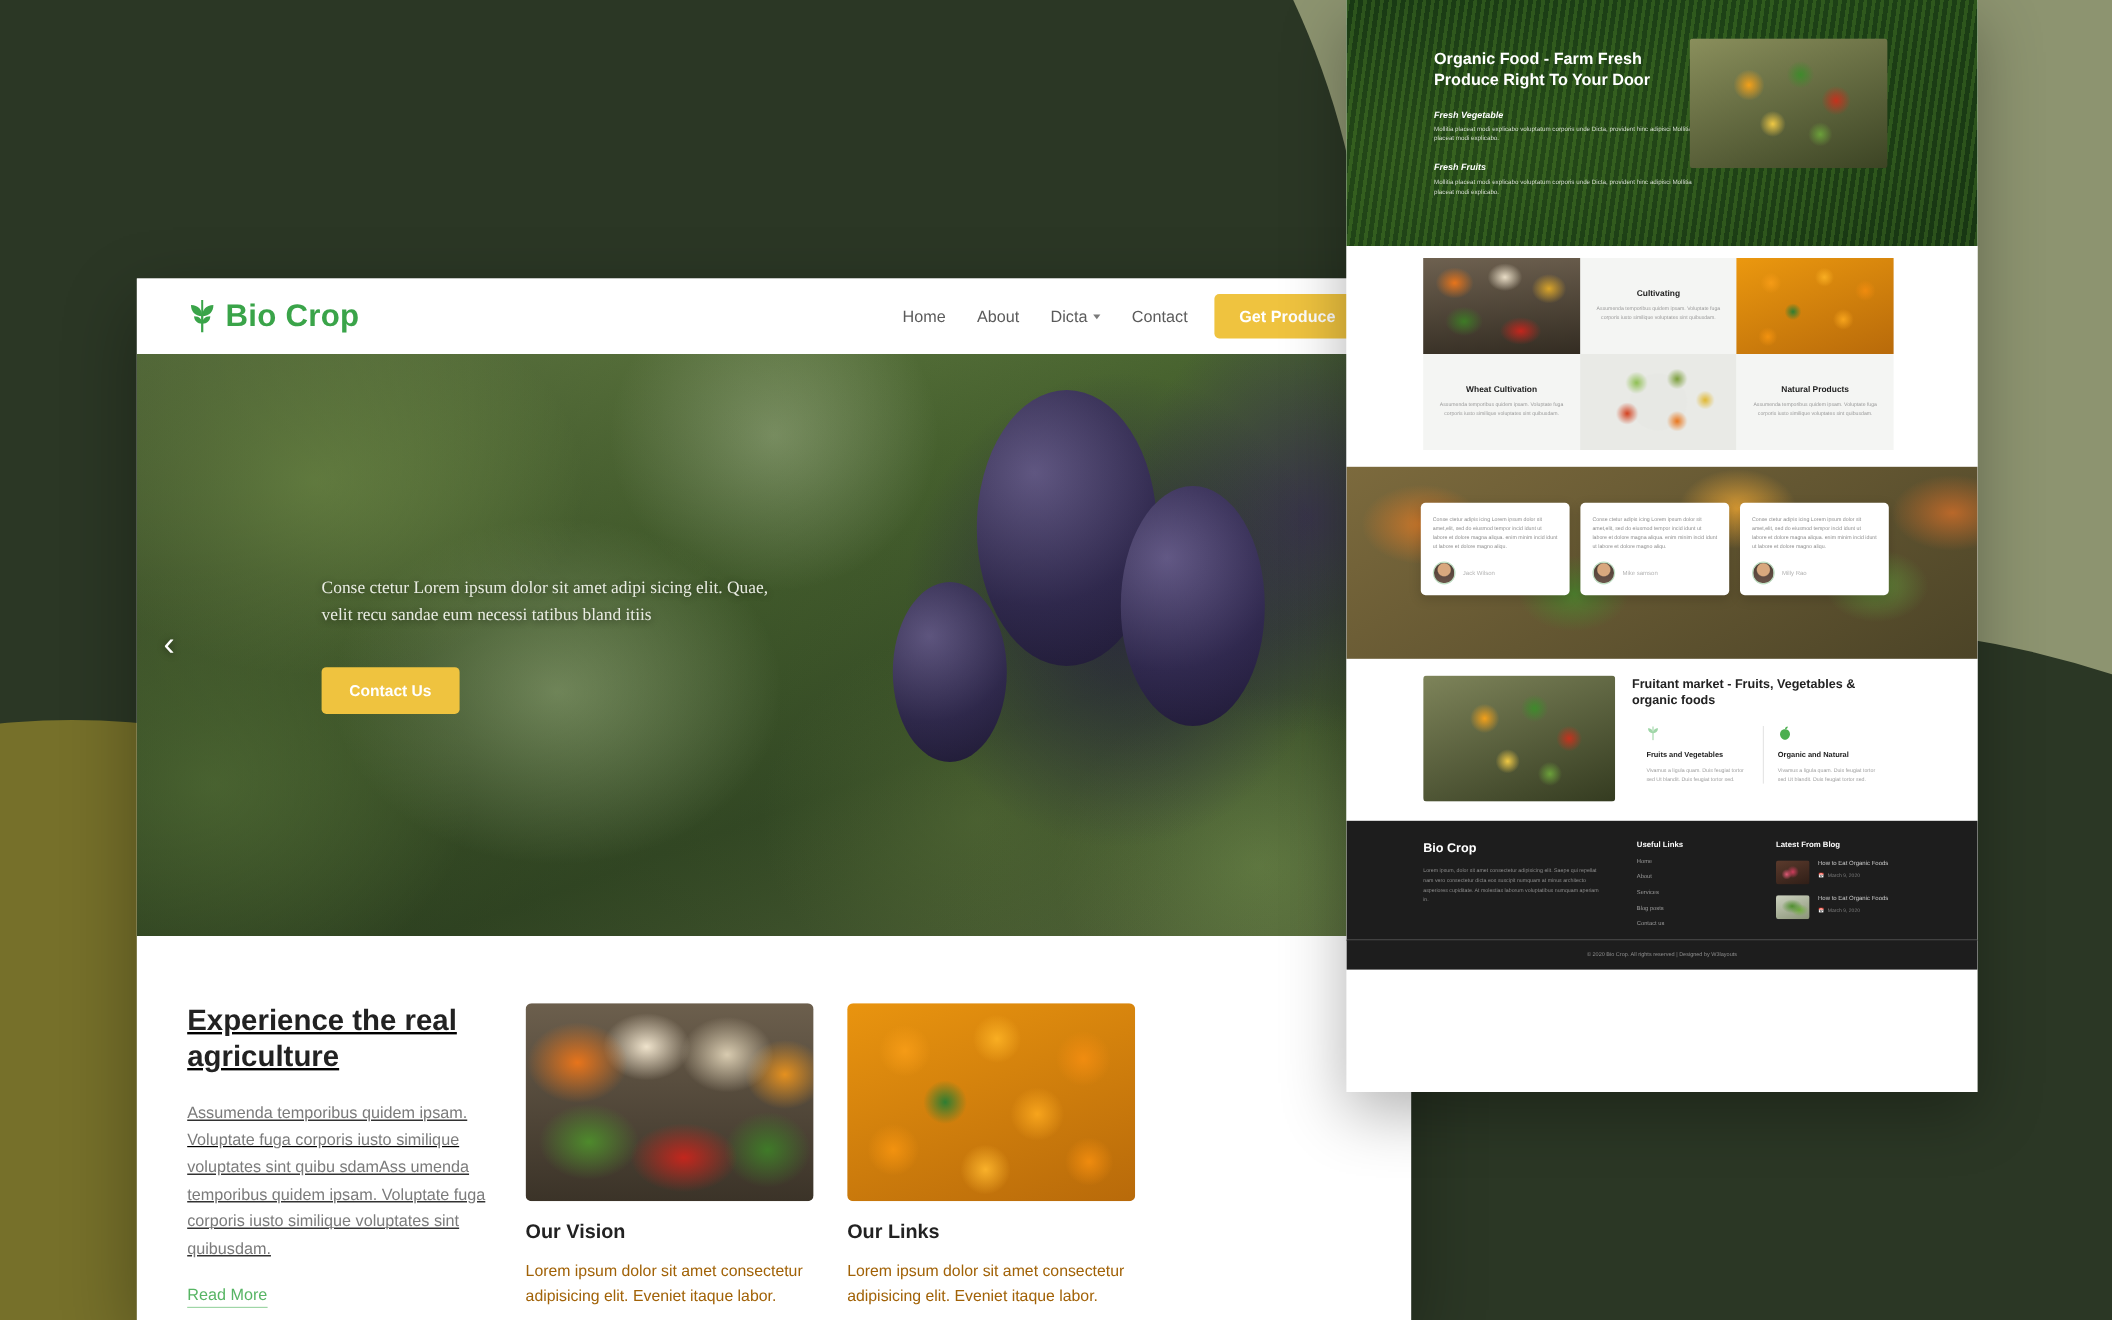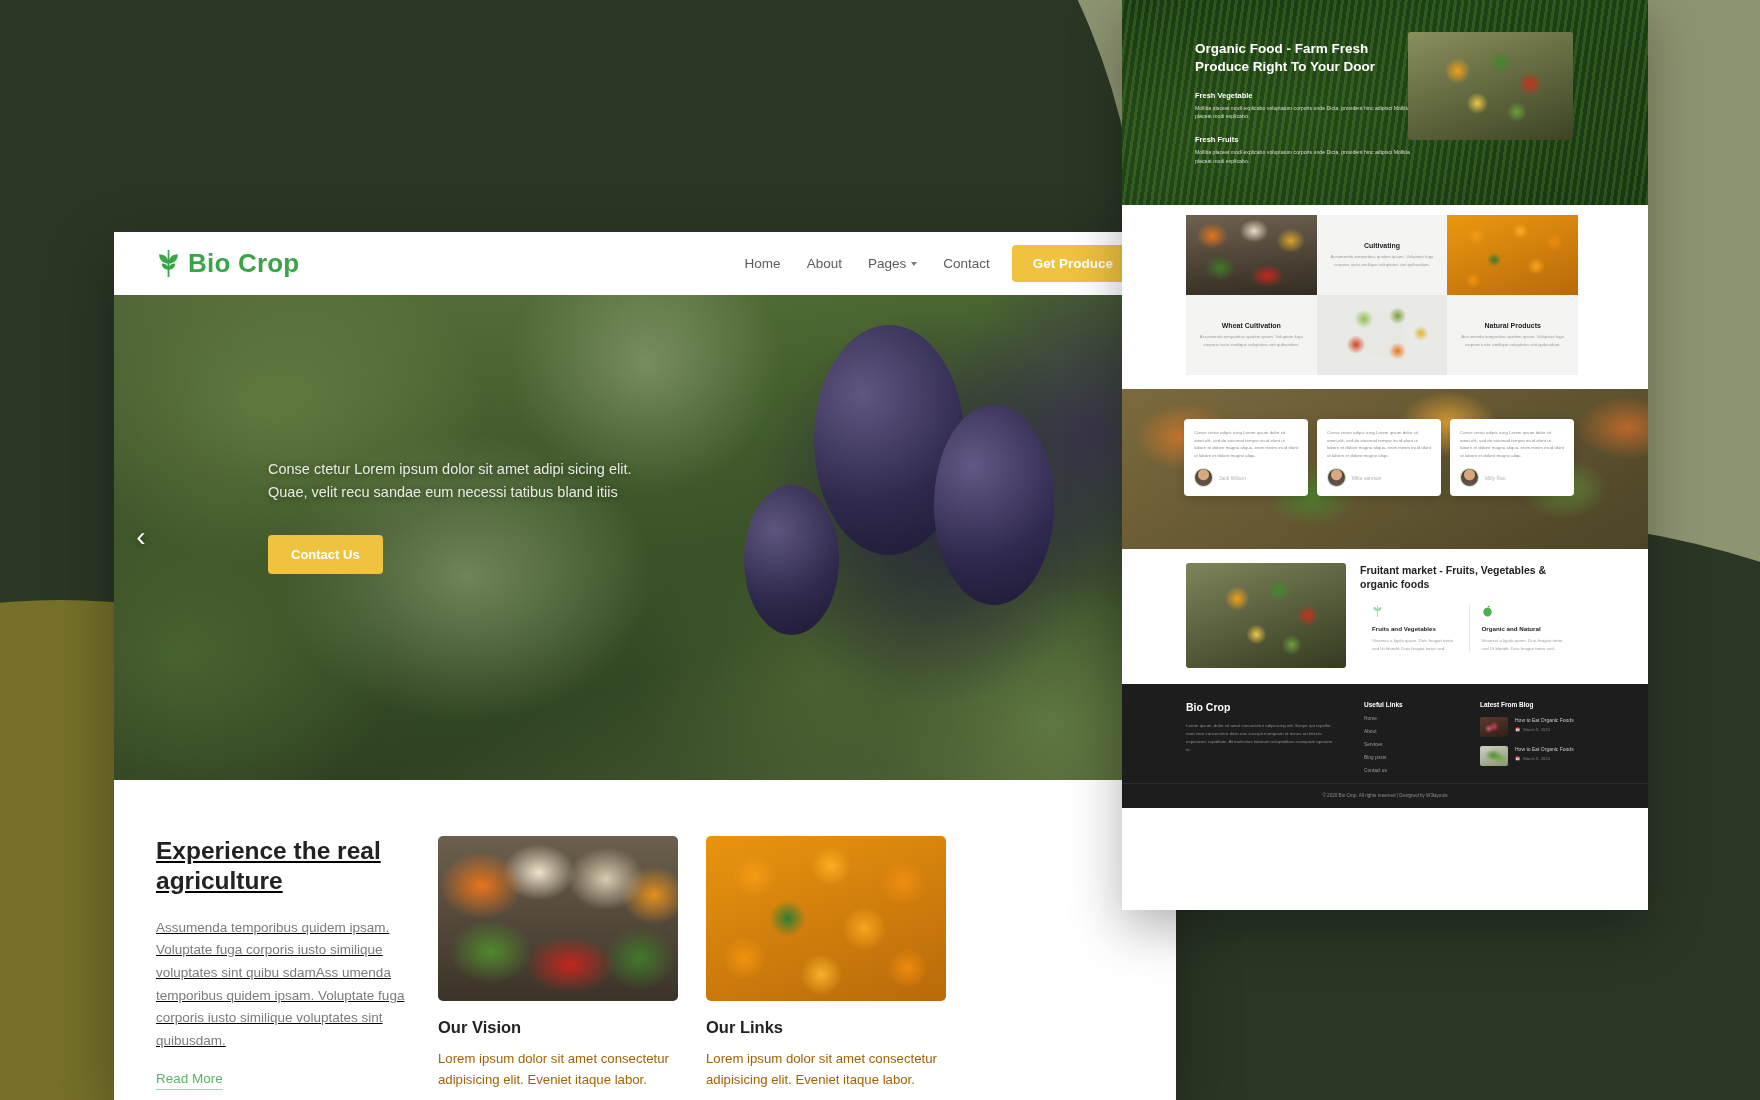--- a/index.html
+++ b/index.html
@@ -100,23 +100,24 @@
   }
   .hero-inner {
     position: absolute; left: 154px; top: 148px; right: 120px;
   }
   .hero-title {
     font-size: 37px; font-weight: bold; color: #ffffff;
     line-height: 1.16; letter-spacing: .4px;
     text-shadow: 0 2px 10px rgba(0,0,0,.4);
   }
   .hero-sub {
-    margin-top: 15px; font-size: 14.5px; color: #e9ece2;
+    margin-top: 36px; font-size: 14.5px; color: #e9ece2;
     line-height: 1.62; max-width: 400px;
     text-shadow: 0 1px 6px rgba(0,0,0,.45);
+    font-family: Liberation Serif, serif;
   }
   .btn-contact {
     margin-top: 30px; display: inline-block;
     background: #efc33f; color: #ffffff; font-weight: bold;
     font-size: 13px; border: none; border-radius: 4px;
     padding: 12px 23px; cursor: pointer;
   }
   .hero-arrow {
     position: absolute; top: 50%; transform: translateY(-50%);
     width: 26px; height: 26px; color: #fff; font-size: 28px; line-height: 24px;
@@ -198,21 +199,21 @@
     background:
       repeating-linear-gradient(98deg, rgba(92,152,48,.55) 0 3px, rgba(28,64,20,.5) 3px 7px),
       radial-gradient(ellipse at 20% 60%, rgba(120,180,60,.5), transparent 70%);
   }
   .pv-banner-shade { position: absolute; inset: 0; background: rgba(12,34,10,.45); }
   .pv-banner-inner { position: absolute; left: 73px; top: 40px; right: 60px; }
   .pv-banner-title {
     font-size: 13.5px; font-weight: bold; color: #fff; line-height: 1.32;
     max-width: 210px;
   }
-  .pv-sub-h { margin-top: 15px; font-size: 7.5px; font-weight: bold; color: #fff; }
+  .pv-sub-h { margin-top: 15px; font-size: 7.5px; font-weight: bold; color: #fff; font-style: italic; }
   .pv-sub-p {
     margin-top: 4px; font-size: 5.2px; color: #d7dfd2; line-height: 1.6; max-width: 215px;
   }
   .pv-banner-img {
     position: absolute; right: 75px; top: 32px; width: 165px; height: 108px;
     border-radius: 3px; overflow: hidden;
     background:
       radial-gradient(circle 18px at 30% 36%, #f2a01a, transparent 72%),
       radial-gradient(circle 16px at 56% 28%, #3f8a2c, transparent 72%),
       radial-gradient(circle 17px at 74% 48%, #c4321d, transparent 72%),
@@ -374,21 +375,21 @@
     </div>
     <div class="nav-spacer"></div>
     <div class="nav-links">
       <a class="nav-link" href="#">
         <span>Home</span>
       </a>
       <a class="nav-link" href="#">
         <span>About</span>
       </a>
       <a class="nav-link" href="#">
-        <span>Pages</span>
+        <span>Dicta</span>
         <span class="caret"></span>
       </a>
       <a class="nav-link" href="#">
         <span>Contact</span>
       </a>
     </div>
     <button class="btn-get-started">Get Produce</button>
   </div>
 
   <div class="hero">

